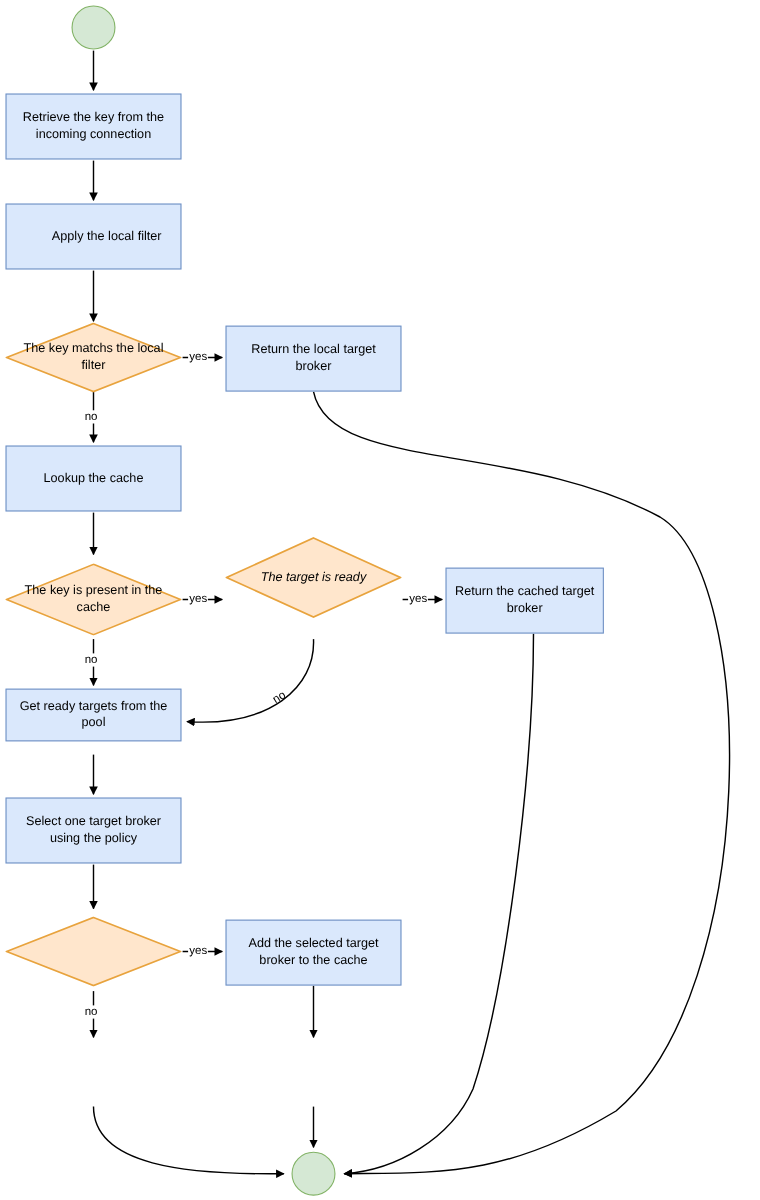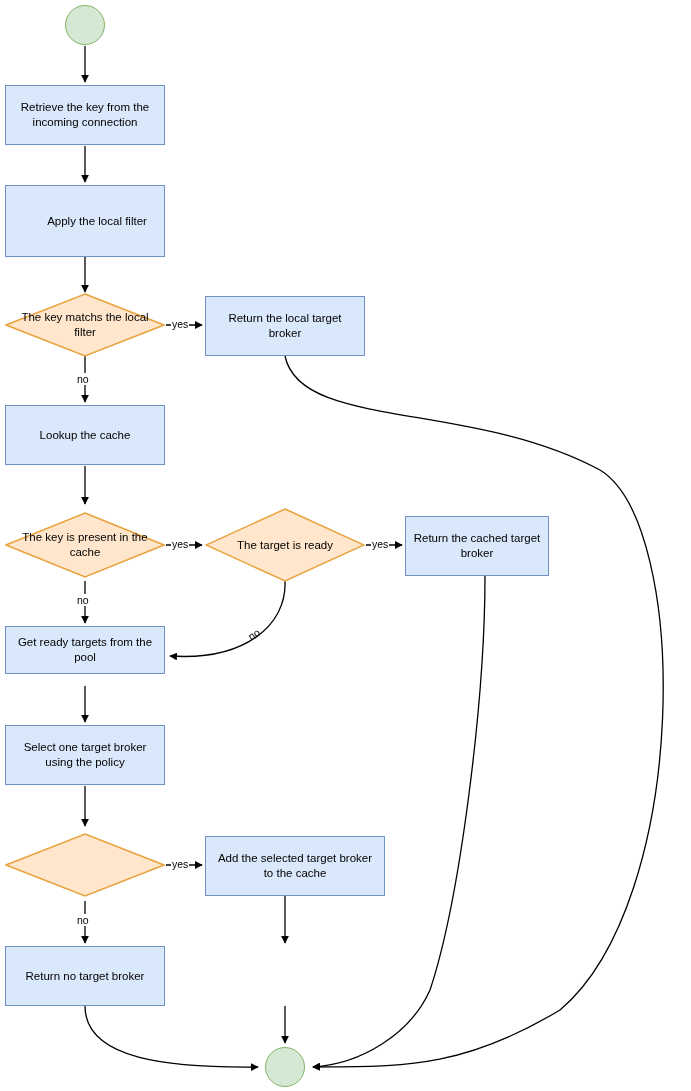--- a/index.html
+++ b/index.html
@@ -108,21 +108,21 @@
   </svg>
 
   <div class="node term" style="left:65px; top:5px; width:40px; height:40px;">
     <span></span>
   </div>
 
   <div class="node proc" style="left:5px; top:85px; width:160px; height:60px;text-align:center;">
     <span>Retrieve the key from the incoming connection</span>
   </div>
 
-  <div class="node proc" style="left:5px; top:185px; width:160px; height:72px;padding-left:24px;">
+  <div class="node proc" style="left:5px; top:185px; width:160px; height:60px;padding-left:24px;">
     <span>Apply the local filter</span>
   </div>
 
   <div class="node dec" style="left:5px; top:293px; width:160px; height:64px;">
     <svg class="shape" viewBox="0 0 160 64" preserveAspectRatio="none">
       <polygon points="80,1 159,32 80,63 1,32" fill="#ffe6cc" stroke="#e8a33d" stroke-width="1.5"></polygon>
     </svg>
     <span class="dlabel">The key matchs the local filter</span>
   </div>
 
@@ -134,21 +134,21 @@
     <svg class="shape" viewBox="0 0 160 66" preserveAspectRatio="none">
       <polygon points="80,1 159,33 80,65 1,33" fill="#ffe6cc" stroke="#e8a33d" stroke-width="1.5"></polygon>
     </svg>
     <span class="dlabel">The key is present in the cache</span>
   </div>
 
   <div class="node proc" style="left:5px; top:405px; width:160px; height:60px;">
     <span>Lookup the cache</span>
   </div>
 
-  <div class="node dec" style="left:205px; top:508px; width:160px; height:74px;">
+  <div class="node dec" style="left:205px; top:488px; width:160px; height:74px;font-style:italic;">
     <svg class="shape" viewBox="0 0 160 74" preserveAspectRatio="none">
       <polygon points="80,1 159,37 80,73 1,37" fill="#ffe6cc" stroke="#e8a33d" stroke-width="1.5"></polygon>
     </svg>
     <span class="dlabel">The target is ready</span>
   </div>
 
   <div class="node proc" style="left:405px; top:516px; width:144px; height:60px;">
     <span>Return the cached target broker</span>
   </div>
 
@@ -159,27 +159,24 @@
   <div class="node proc" style="left:5px; top:725px; width:160px; height:60px;">
     <span>Select one target broker using the policy</span>
   </div>
 
   <div class="node dec" style="left:5px; top:833px; width:160px; height:64px;">
     <svg class="shape" viewBox="0 0 160 64" preserveAspectRatio="none">
       <polygon points="80,1 159,32 80,63 1,32" fill="#ffe6cc" stroke="#e8a33d" stroke-width="1.5"></polygon>
     </svg>
   </div>
 
-  <div class="node proc" style="left:205px; top:836px; width:180px; height:60px;">
+  <div class="node proc" style="left:205px; top:836px; width:160px; height:60px;">
     <span>Add the selected target broker to the cache</span>
   </div>
 
-  <div class="node proc" style="left:5px; top:946px; width:160px; height:60px;">
-    <span>Return no target broker</span>
-  </div>
 
 
   <div class="node term" style="left:265px; top:1047px; width:40px; height:40px;">
     <span></span>
   </div>
 
   <span class="edge-label" style="left:171px; top:318px;">yes</span>
   <span class="edge-label" style="left:76px; top:373px;">no</span>
 
   <span class="edge-label" style="left:171px; top:538px;">yes</span>

